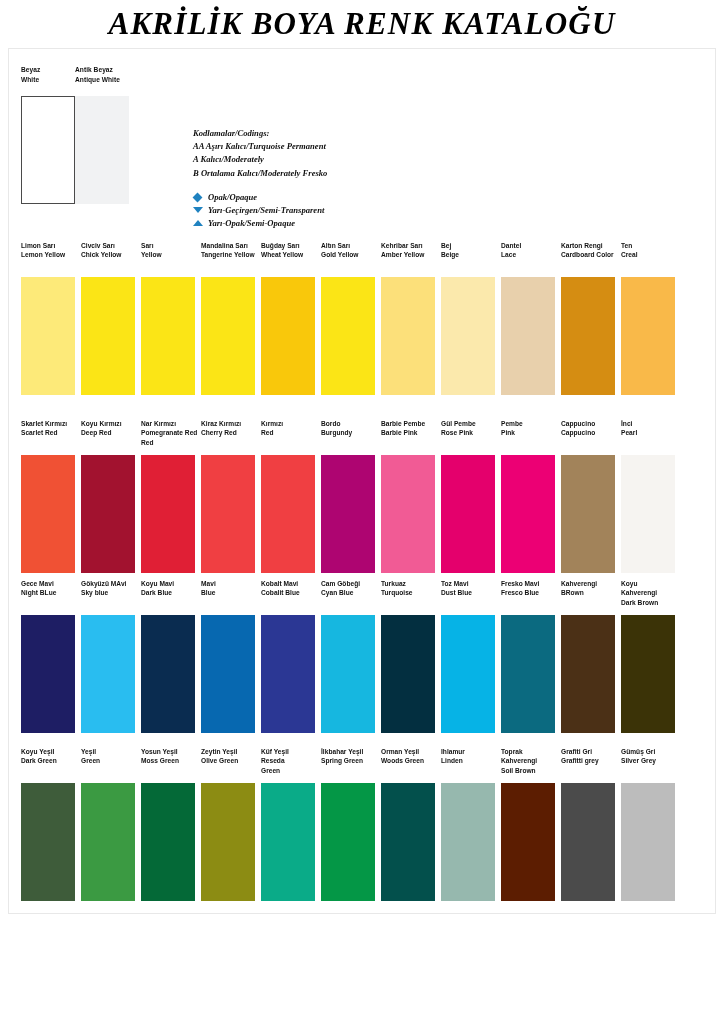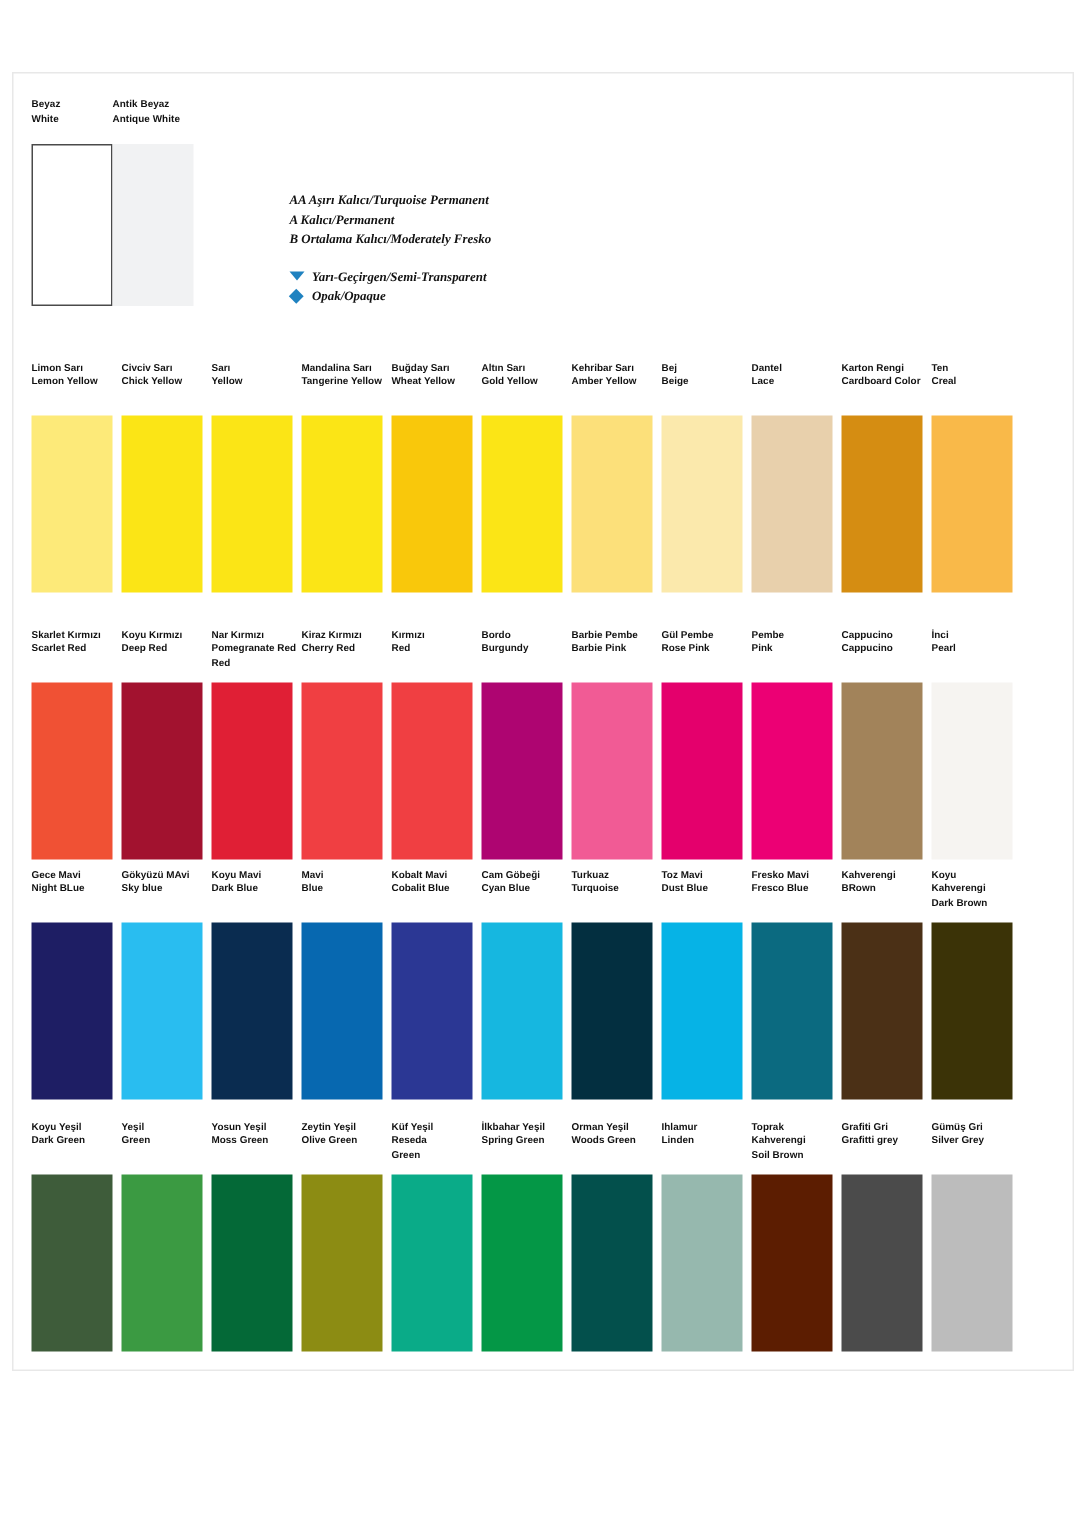--- a/index.html
+++ b/index.html
@@ -171,20 +171,23 @@
     top: 0;
     width: 54px;
     height: 118px;
   }
 </style>
 </head>
 <body>
 
 <div class="page">
 
+  <div class="title-bar">
+    <span class="catalog-title">AKRİLİK BOYA RENK KATALOĞU</span>
+  </div>
 
   <div class="sheet">
 
     <div class="top-block">
       <div id="white-swatches">
           <div class="white-swatch-col" style="left: 0px;">
             <div class="sw-label">
               <span class="ln">Beyaz</span>
               <span class="ln">White</span>
             </div>
@@ -193,38 +196,45 @@
           <div class="white-swatch-col" style="left: 54px;">
             <div class="sw-label">
               <span class="ln">Antik Beyaz</span>
               <span class="ln">Antique White</span>
             </div>
             <div class="antique-chip" style="background: rgb(241, 242, 243);"></div>
           </div>
         </div>
 
       <div class="legend">
+        <div class="legend-line">Kodlamalar/Codings:</div>
         <div id="legend-codes">
             <div class="legend-line">AA  Aşırı Kalıcı/Turquoise Permanent</div>
-            <div class="legend-line">A  Kalıcı/Permanent</div>
+            <div class="legend-line">A  Kalıcı/Moderately</div>
             <div class="legend-line">B  Ortalama Kalıcı/Moderately Fresko</div>
           </div>
         <div class="legend-gap"></div>
         <div id="legend-symbols">
+            <div class="legend-sym-row">
+              <span class="legend-sym">
+                <span class="diamond" style="background: rgb(31, 130, 192);"></span>
+              </span>
+              <span class="legend-line">Opak/Opaque</span>
+            </div>
             <div class="legend-sym-row">
               <span class="legend-sym">
                 <span class="tri-down" style="border-top-color: rgb(31, 130, 192);"></span>
               </span>
               <span class="legend-line">Yarı-Geçirgen/Semi-Transparent</span>
             </div>
             <div class="legend-sym-row">
               <span class="legend-sym">
-                <span class="diamond" style="background: rgb(31, 130, 192);"></span>
+                <span class="tri-up" style="border-bottom-color: rgb(31, 130, 192);"></span>
               </span>
-              <span class="legend-line">Opak/Opaque</span>
+              <span class="legend-line">Yarı-Opak/Semi-Opaque</span>
             </div>
           </div>
       </div>
     </div>
 
     <div id="color-rows">
         <div class="row" style="top: 192px;">
           <div class="row-labels">
             <div class="cell-label" style="left: 0px;">
               <span class="ln">Limon Sarı</span>

